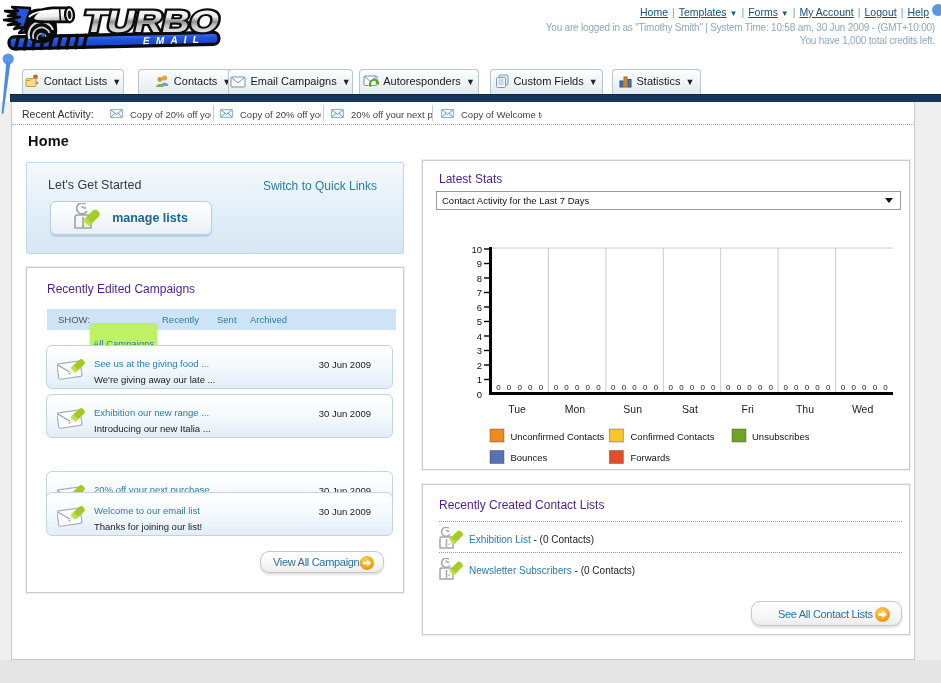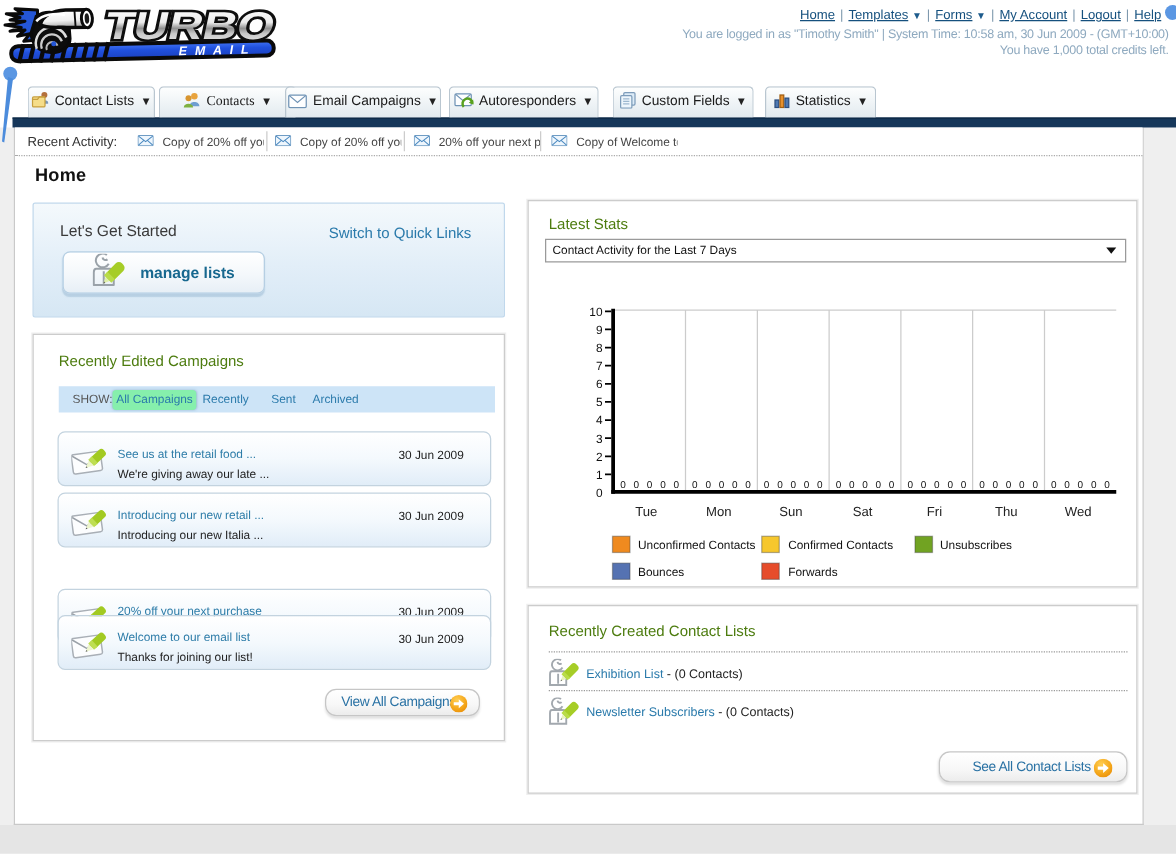--- a/index.html
+++ b/index.html
@@ -38,24 +38,24 @@
 #gs-title { left:21px; top:15px; font-size:12.5px; color:#3a3a3a; }
 #gs-link { right:26px; top:16px; font-size:12px; }
 a.blue { color:#2a7aab; text-decoration:none; }
 #toplinks a { font-weight:normal; }
 .bigbtn { position:absolute; top:38px; height:34px; background:linear-gradient(#ffffff,#f4f8fb 55%,#e7eff6); border:1px solid #b6cfe3; border-radius:6px; text-align:center; color:#17688f; font-weight:bold; font-size:12.5px; line-height:32px; box-shadow:0 2px 1px rgba(140,175,205,0.45); }
 .bigbtn svg { vertical-align:-8px; margin-right:8px; }
 
 
 .panel { background:#fff; border:1px solid #cccccc; box-shadow:0 0 0 1px #eeeeee; }
 #campaigns { left:26px; top:267px; width:378px; height:326px; }
-.ptitle { position:absolute; font-size:12px; color:#4d7c0f; }
+.ptitle { position:absolute; font-size:12px; color:#4c1d95; }
 #showbar { left:20px; top:41px; width:349px; height:21px; background:#cde4f7; font-size:9.5px; line-height:21px; }
 #showbar .shw { position:absolute; left:11px; top:0; font-size:9.5px; color:#555; }
-.pill { position:absolute; top:3px; height:16px; background:#86efac; border-radius:3px; line-height:16px; padding:0 3px; color:#2a7aab; box-shadow:0 0 2px rgba(100,140,170,0.5); }
+.pill { position:absolute; top:15px; height:16px; background:#bef264; border-radius:3px; line-height:16px; padding:12px 3px; color:#2a7aab; box-shadow:0 0 2px rgba(100,140,170,0.5); }
 .showlink { position:absolute; top:0; color:#2a7aab; text-decoration:none; }
 .crow { position:absolute; left:19px; width:347px; height:44px; border:1px solid #c3d3df; border-radius:6px; background:linear-gradient(#ffffff,#f4f9fd 50%,#e1edf8); }
 .crow .ttl { position:absolute; left:47px; top:12px; font-size:9.5px; color:#2d7ca8; }
 .crow .sub { position:absolute; left:47px; top:28px; font-size:9.5px; color:#222; }
 .crow .dt { position:absolute; right:21px; top:13px; font-size:9.5px; color:#222; }
 .crow svg.env { position:absolute; left:10px; top:10px; }
 .pbtn { position:absolute; background:linear-gradient(#ffffff,#f7f7f7 60%,#ececec); border:1px solid #c6c6c6; border-radius:9px; color:#2a72a4; font-size:11px; letter-spacing:-0.3px; text-align:left; box-shadow:0 2px 2px rgba(0,0,0,0.12); white-space:nowrap; }
 
 
 #stats { left:422px; top:160px; width:488px; height:310px; }
@@ -144,21 +144,21 @@
       <text x="0" y="0" font-family="Liberation Sans, sans-serif" font-size="31" font-weight="bold" fill="url(#chrome)" stroke="#0e0e0e" stroke-width="4.2" paint-order="stroke" letter-spacing="0">TURBO</text>
     </g>
 </svg>
 
 <div class="tab" style="left:22px; width:102px;"><svg width="15" height="14" viewBox="0 0 15 14">
       <circle cx="10.5" cy="3" r="2.4" fill="#b3703c"></circle>
       <path d="M7.5 9 C7.5 6.5 13.5 6.5 13.5 9 L13.5 10 L7.5 10 Z" fill="#7b98b8"></path>
       <rect x="1" y="4.5" width="10" height="8" rx="1" fill="#f5dd89" stroke="#c79f3e"></rect>
       <path d="M1 6.5 L5 6.5 L6.5 4.5 L11 4.5" fill="none" stroke="#c79f3e"></path>
     </svg>Contact Lists<span class="dn">▼</span></div>
-<div class="tab" style="left:127px; width:110px;font-family:Liberation Serif, serif;"><svg width="15" height="14" viewBox="0 0 15 14">
+<div class="tab" style="left:138px; width:110px;"><svg width="15" height="14" viewBox="0 0 15 14">
       <circle cx="9.5" cy="4" r="2.6" fill="#e8a33d"></circle>
       <path d="M5.5 12 C5.5 7.5 13.5 7.5 13.5 12 Z" fill="#6e9ed0"></path>
       <circle cx="4.8" cy="5.5" r="2.4" fill="#d8952f"></circle>
       <path d="M1 13 C1 9 8.5 9 8.5 13 Z" fill="#7fb140"></path>
     </svg>Contacts<span class="dn">▼</span></div>
 <div class="tab" style="left:228px; width:125px;"><svg width="16" height="12" viewBox="0 0 16 12">
       <rect x="1" y="1" width="14" height="10" rx="1" fill="#fdfeff" stroke="#6f93b5"></rect>
       <path d="M1.5 1.5 L8 7 L14.5 1.5" fill="none" stroke="#6f93b5"></path>
     </svg>Email Campaigns<span class="dn">▼</span></div>
 <div class="tab" style="left:359px; width:120px;"><svg width="16" height="13" viewBox="0 0 16 13">
@@ -236,38 +236,38 @@
           <rect x="1" y="6.5" width="23.5" height="15.5" rx="1.8" fill="#fcfdfe" stroke="#a9afb6" stroke-width="1.2"></rect>
           <path d="M1.8 7.5 L12.7 16 L23.6 7.5" fill="none" stroke="#9aa1a8" stroke-width="1.2"></path>
         </g>
         <g transform="rotate(47 20 10)">
           <rect x="17" y="1.5" width="6.8" height="14.5" rx="2.8" fill="#a2ca22"></rect>
           <rect x="17" y="12" width="6.8" height="4" fill="#bede52"></rect>
           <path d="M17.6 16 L20.4 22 L23.2 16 Z" fill="#edf5cd"></path>
           <path d="M19.7 20.5 L20.4 22 L21.1 20.5 Z" fill="#555"></path>
         </g>
       </svg>
-<span class="ttl">See us at the retail food ...</span>
+<span class="ttl">See us at the giving food ...</span>
       <span class="sub">We're giving away our late ...</span>
       <span class="dt">30 Jun 2009</span>
 </div>
 <div class="crow" style="top:126px;">
 <svg class="env" width="30" height="28" viewBox="0 0 30 28">
         <g transform="rotate(-8 12 16)">
           <rect x="1" y="6.5" width="23.5" height="15.5" rx="1.8" fill="#fcfdfe" stroke="#a9afb6" stroke-width="1.2"></rect>
           <path d="M1.8 7.5 L12.7 16 L23.6 7.5" fill="none" stroke="#9aa1a8" stroke-width="1.2"></path>
         </g>
         <g transform="rotate(47 20 10)">
           <rect x="17" y="1.5" width="6.8" height="14.5" rx="2.8" fill="#a2ca22"></rect>
           <rect x="17" y="12" width="6.8" height="4" fill="#bede52"></rect>
           <path d="M17.6 16 L20.4 22 L23.2 16 Z" fill="#edf5cd"></path>
           <path d="M19.7 20.5 L20.4 22 L21.1 20.5 Z" fill="#555"></path>
         </g>
       </svg>
-<span class="ttl">Introducing our new retail ...</span>
+<span class="ttl">Exhibition our new range ...</span>
       <span class="sub">Introducing our new Italia ...</span>
       <span class="dt">30 Jun 2009</span>
 </div>
 <div class="crow" style="top:175px;margin-top:28px;">
 <svg class="env" width="30" height="28" viewBox="0 0 30 28">
         <g transform="rotate(-8 12 16)">
           <rect x="1" y="6.5" width="23.5" height="15.5" rx="1.8" fill="#fcfdfe" stroke="#a9afb6" stroke-width="1.2"></rect>
           <path d="M1.8 7.5 L12.7 16 L23.6 7.5" fill="none" stroke="#9aa1a8" stroke-width="1.2"></path>
         </g>
         <g transform="rotate(47 20 10)">

